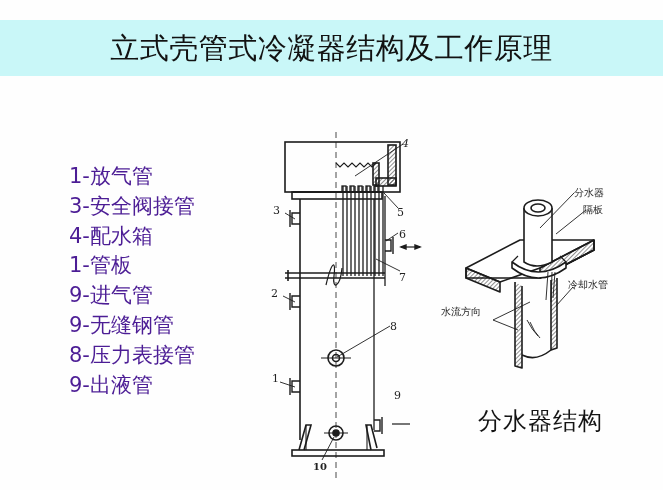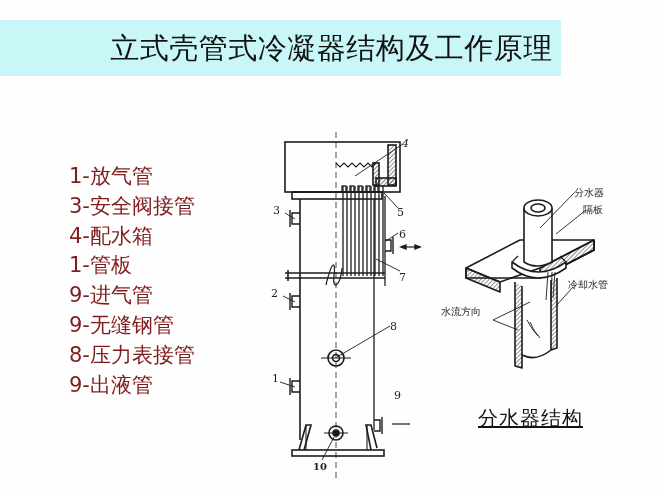--- a/index.html
+++ b/index.html
@@ -3,39 +3,39 @@
   <meta charset="utf-8">
   <style>
     html, body { margin: 0; padding: 0; }
     body {
       width: 663px; height: 490px; position: relative; overflow: hidden;
       background: #fefefe;
       font-family: "DejaVu Sans", "Liberation Sans", sans-serif;
       color: #111;
     }
     .banner {
-      position: absolute; left: 0; top: 20px; width: 561px; height: 56px;
+      position: absolute; left: 0; top: 20px; width: 663px; height: 56px;
       background: #c9f7f8;
     }
     .title {
       position: absolute; left: 0; top: 0; width: 663px; height: 56px;
       line-height: 56px; text-align: center;
       font-size: 29px; letter-spacing: 0.5px; color: #121212;
     }
     .legend {
       position: absolute; left: 69px; top: 162px; margin: 0; padding: 0; list-style: none;
     }
     .legend li {
-      font-size: 21px; line-height: 29.8px; height: 29.8px; white-space: nowrap; color: #7f1d1d;
+      font-size: 21px; line-height: 29.8px; height: 29.8px; white-space: nowrap; color: #4c1d95;
     }
     .drawing { position: absolute; }
     .main-drawing { left: 255px; top: 130px; width: 190px; height: 350px; }
     .dist-drawing { left: 430px; top: 175px; width: 200px; height: 200px; }
     .caption {
-      position: absolute; left: 478px; top: 405px; font-size: 20px; color: #141414; letter-spacing: 1px; text-decoration: underline;
+      position: absolute; left: 478px; top: 405px; font-size: 24px; color: #141414; letter-spacing: 1px;
     }
     .svgtext { font-family: "DejaVu Serif", "Liberation Serif", serif; fill: #222; }
     .svgcn { font-family: "DejaVu Sans", "Liberation Sans", sans-serif; fill: #222; }
   </style>
 </head>
 <body>
 
 <div class="banner">
   <div class="title">立式壳管式冷凝器结构及工作原理</div>
 </div>

